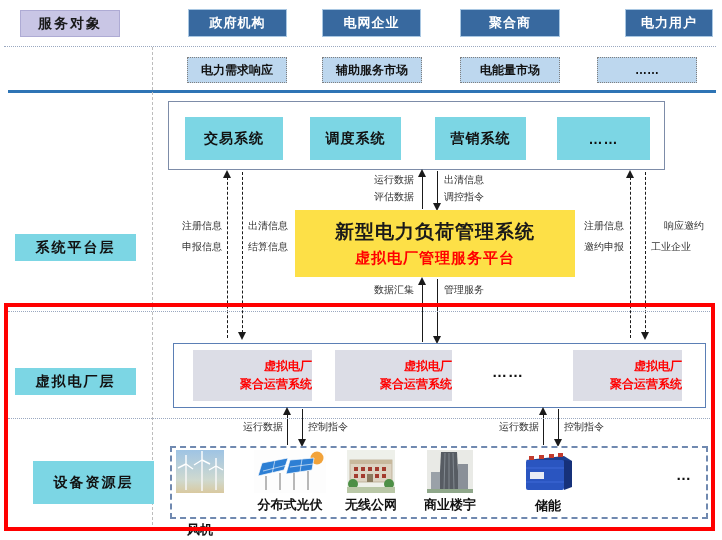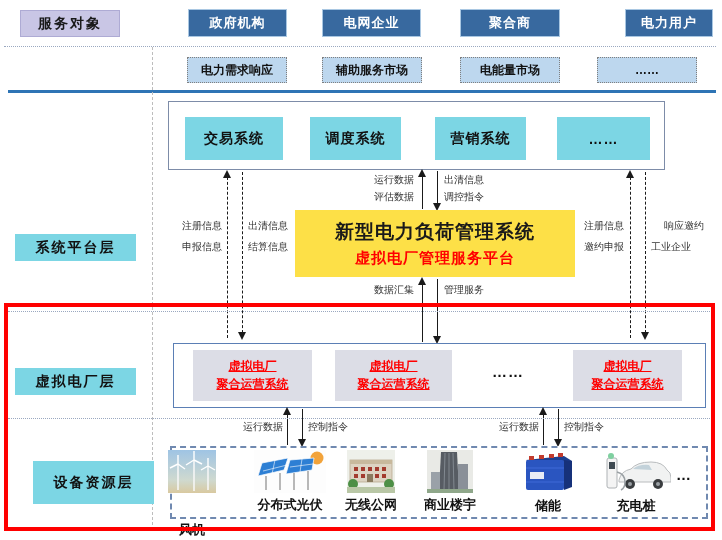--- a/index.html
+++ b/index.html
@@ -34,21 +34,21 @@
 
   .frame { border:1.5px solid #7d8ca8; background:#fff; }
   .vpp-frame { border:1.5px solid #5b7fb5; background:#fff; }
   .dev-frame { border:2px dashed #7089b0; background:#fff; }
 
   .center-box { background:#fde047; text-align:center; }
   .center-box .t1 { font-size:19px; font-weight:bold; color:#1a1a1a; margin-top:9px; letter-spacing:1px; }
   .center-box .t2 { font-size:15px; font-weight:bold; color:#ff0000; margin-top:4px; letter-spacing:1px; }
 
   .vpp-box { background:#dcdde6; color:#ff0000; font-weight:bold; font-size:12px;
-             display:flex; flex-direction:column; align-items:center; justify-content:center; line-height:1.45;text-decoration:underline; }
+             display:flex; flex-direction:column; align-items:flex-end; justify-content:center; line-height:1.45; }
 
   .dots { font-weight:bold; color:#111; letter-spacing:1px; }
 
   .flow-lbl { font-size:10px; color:#333; white-space:nowrap; }
 
   
   .arr { position:absolute; width:0; border-left:1.6px solid #1a1a1a; }
   .arr.dashed { border-left-style:dashed; }
   .hd { position:absolute; width:0; height:0; border-left:4px solid transparent; border-right:4px solid transparent; }
   .hd-up   { top:-2px;   left:-4.8px; border-bottom:8px solid #1a1a1a; }
@@ -177,21 +177,21 @@
       <span class="hd hd-down"></span>
     </div>
   <span class="abs flow-lbl" style="left:499px;top:420px;">运行数据</span>
   <span class="abs flow-lbl" style="left:564px;top:420px;">控制指令</span>
 
   <div class="abs hline-dotted" style="left:8px;top:418px;width:702px;"></div>
 
   <div class="abs layer-label" style="left:33px;top:461px;width:121px;height:43px;">设备资源层</div>
   <div class="abs dev-frame" style="left:170px;top:446px;width:538px;height:73px;"></div>
 
-  <div class="dev-item" style="left:166px;width:52px;gap:28px;">
+  <div class="dev-item" style="left:174px;width:52px;gap:28px;">
     <svg width="48" height="43" viewBox="0 0 48 43">
       <defs>
           <linearGradient id="sky" x1="0" y1="0" x2="0" y2="1">
         <stop offset="0" stop-color="#9fc4e4"></stop>
             <stop offset="0.7" stop-color="#cfd9cf"></stop>
             <stop offset="1" stop-color="#d9c9a0"></stop>
       </linearGradient>
         </defs>
       <rect width="48" height="43" fill="url(#sky)"></rect>
       <g stroke="#f5f5f5" stroke-width="1.6">
@@ -290,32 +290,16 @@
       </g>
       <g stroke="#3f6ad8" stroke-width="1">
           <line x1="6" y1="18" x2="44" y2="18"></line>
           <line x1="6" y1="32" x2="44" y2="32"></line>
         </g>
       <rect x="10" y="22" width="14" height="7" fill="#e8ecf5"></rect>
     </svg>
     <span class="lbl">储能</span>
   </div>
 
-  <div class="dev-item" style="left:600px;width:72px;">
-    <svg width="70" height="44" viewBox="0 0 70 44">
-      <rect width="70" height="44" fill="#ffffff"></rect>
-      <path d="M18 30 q2 -9 12 -11 q6 -7 20 -7 q12 0 16 8 q4 2 4 8 l0 4 l-52 0 z" fill="#f1f2f2" stroke="#b9bcbe" stroke-width="1"></path>
-      <path d="M32 19 q6 -5 16 -4 l3 5 z" fill="#c3d2da"></path>
-      <circle cx="29" cy="34" r="5" fill="#3a3d40"></circle>
-        <circle cx="29" cy="34" r="2" fill="#9aa0a4"></circle>
-      <circle cx="57" cy="34" r="5" fill="#3a3d40"></circle>
-        <circle cx="57" cy="34" r="2" fill="#9aa0a4"></circle>
-      <rect x="6" y="8" width="10" height="30" rx="2" fill="#f4f4f4" stroke="#aeb2b5" stroke-width="1"></rect>
-      <rect x="8" y="12" width="6" height="7" fill="#3f4a52"></rect>
-      <path d="M16 22 q8 2 8 10 q0 6 -4 8" fill="none" stroke="#9aa0a4" stroke-width="1.6"></path>
-      <circle cx="10" cy="6" r="3" fill="#7fd0a0"></circle>
-    </svg>
-    <span class="lbl">充电桩</span>
-  </div>
 
   <div class="abs dots" style="left:676px;top:466px;font-size:15px;">…</div>
 
 </div>
 
 </body></html>

